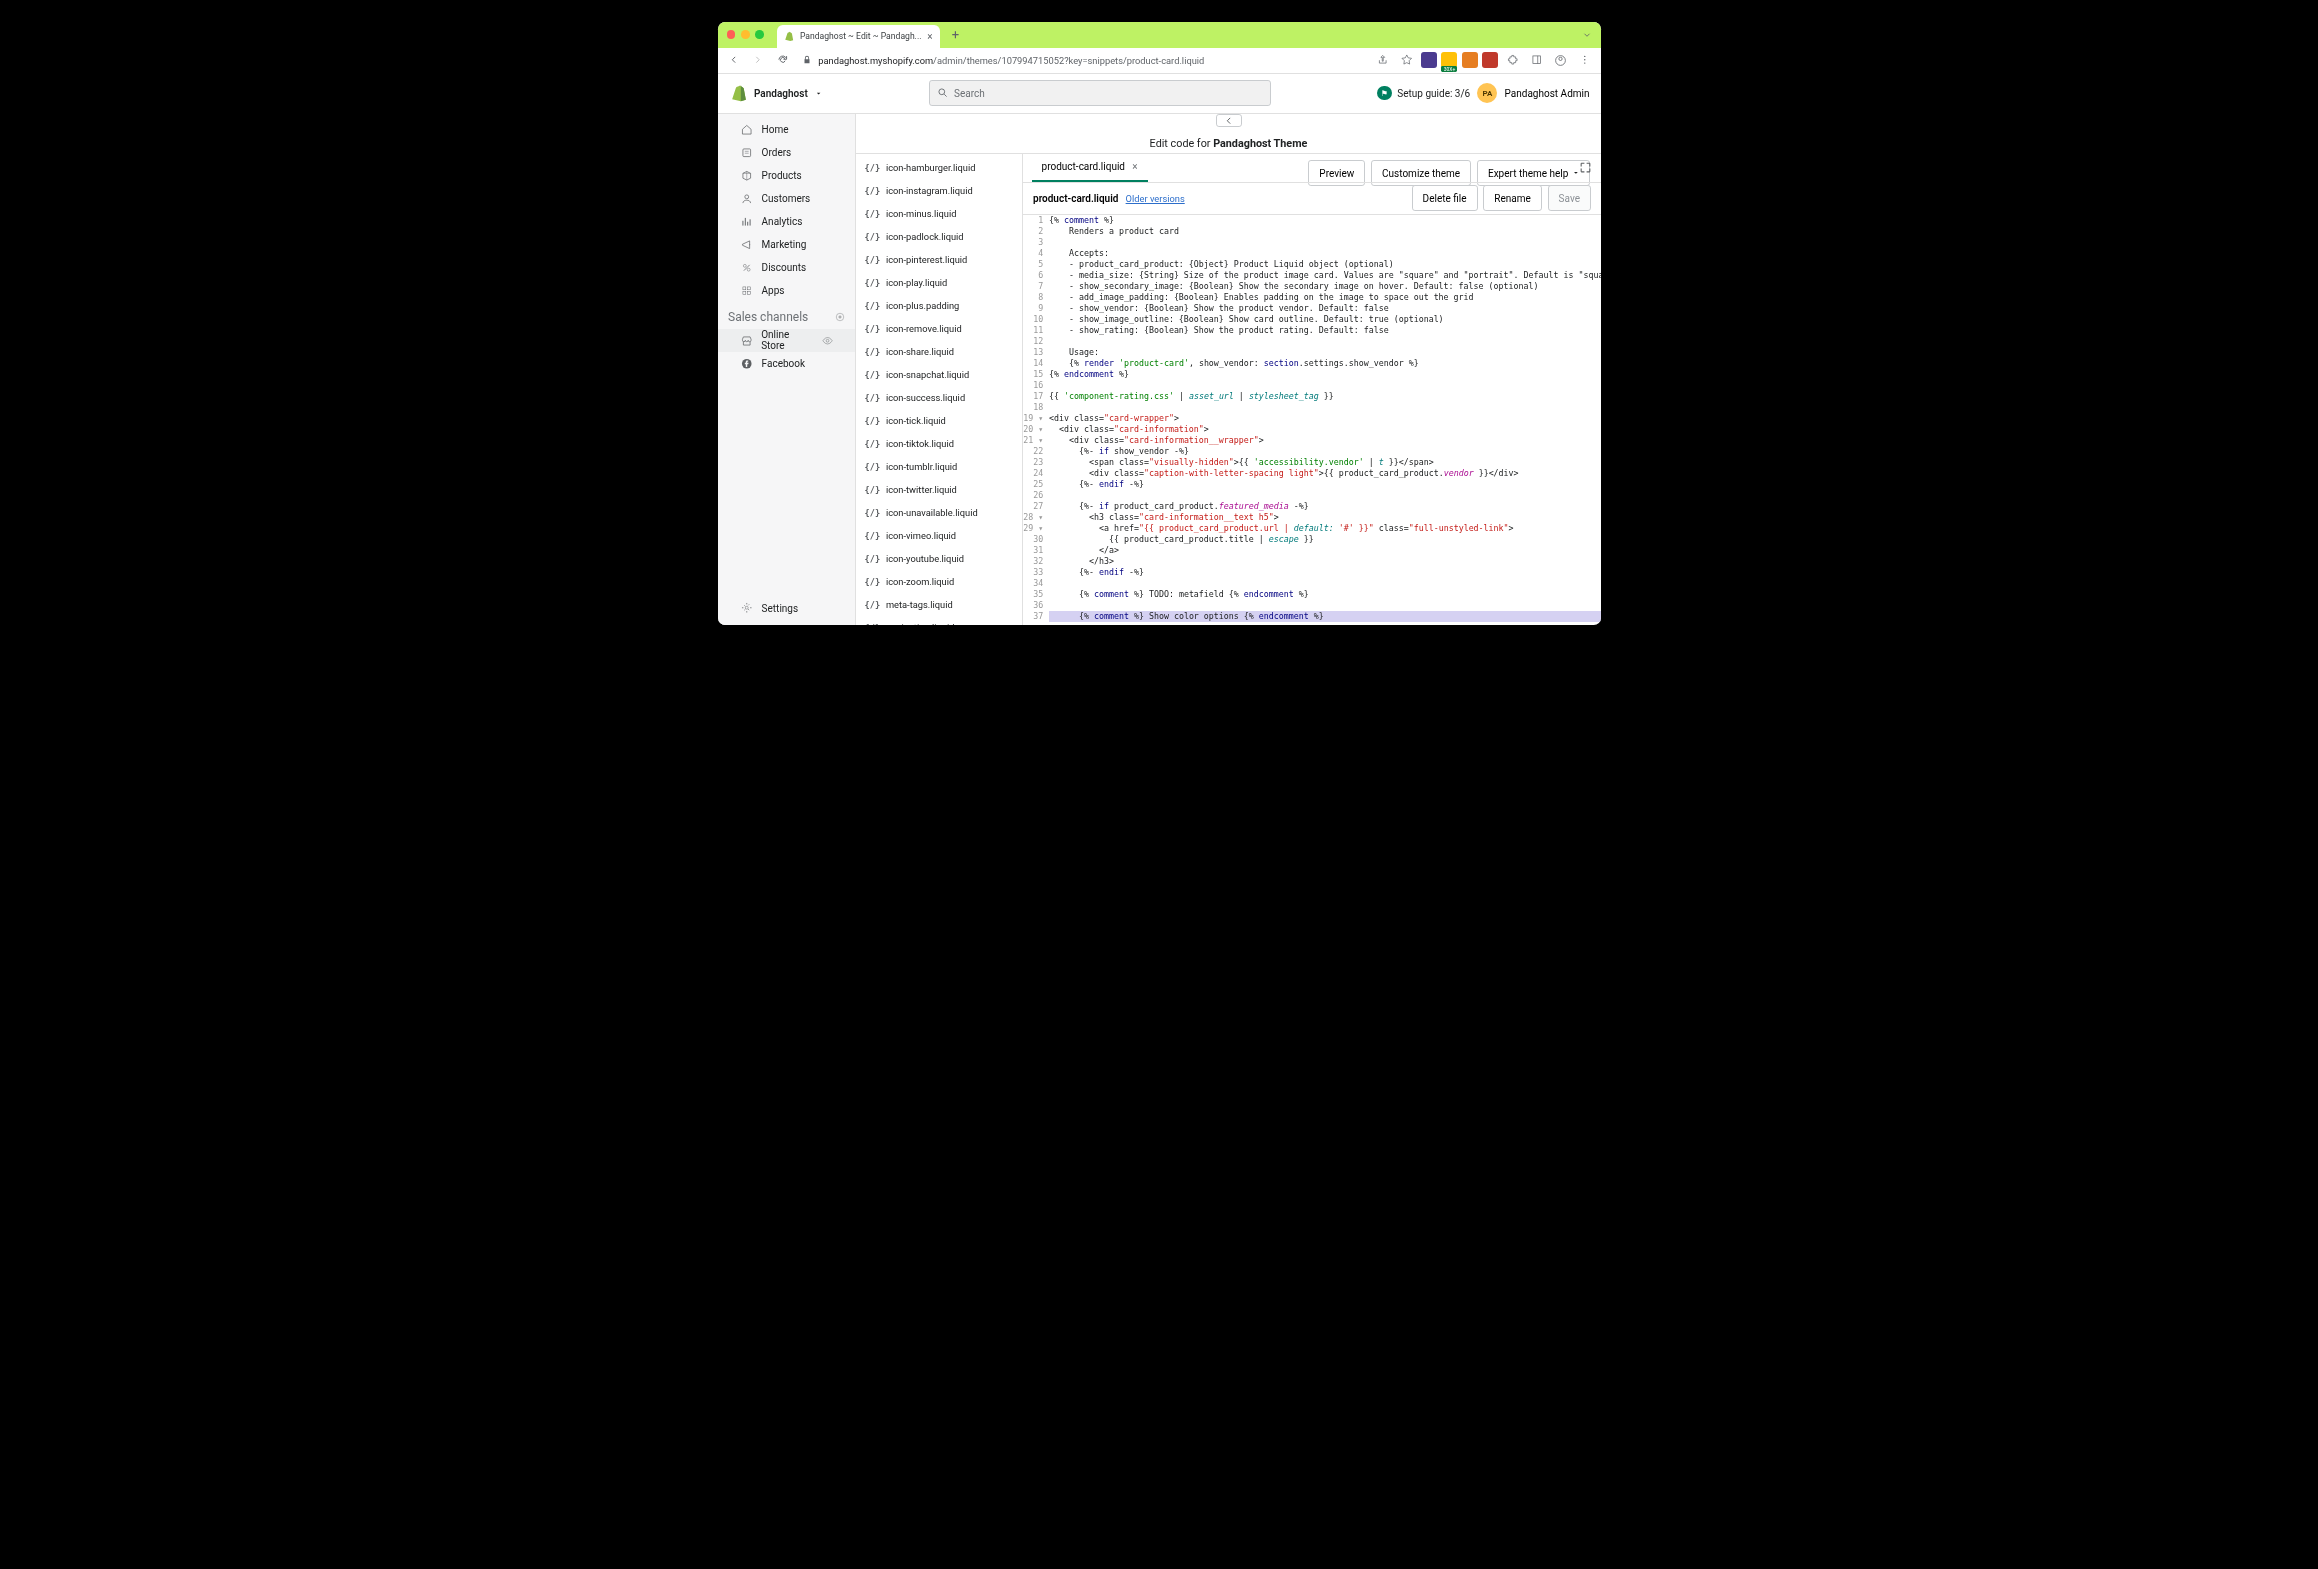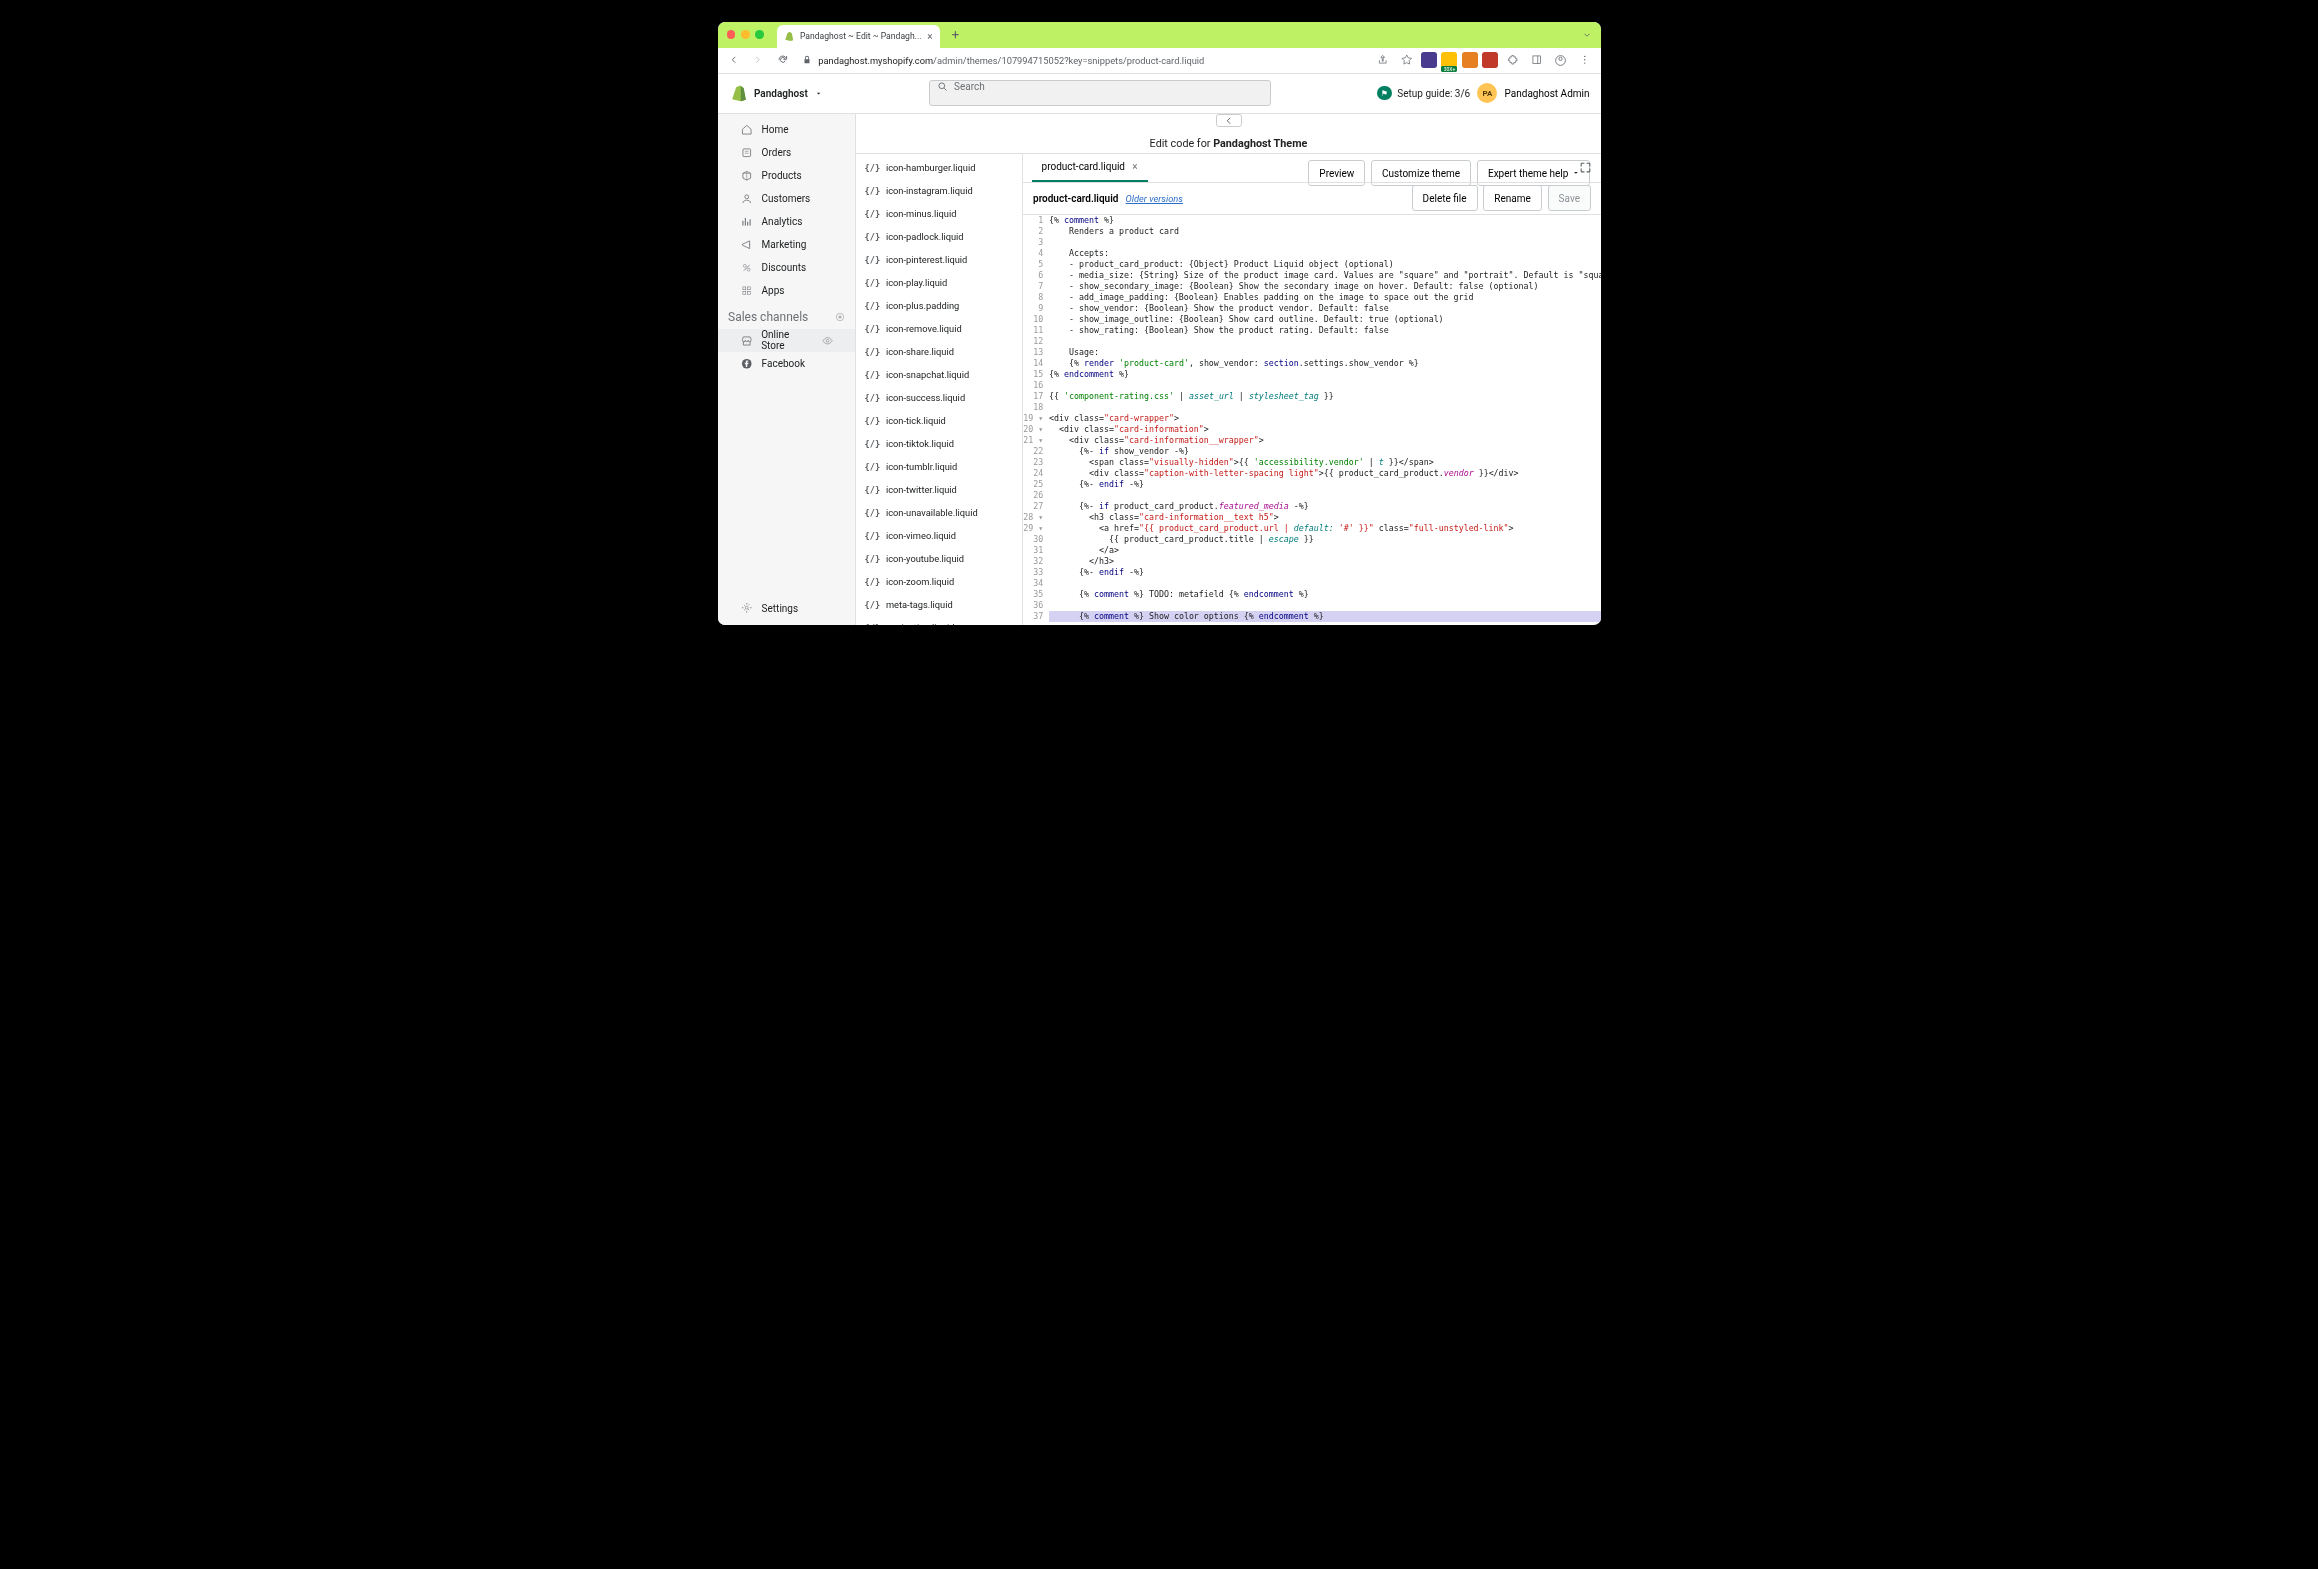--- a/index.html
+++ b/index.html
@@ -24,21 +24,21 @@
 .url .host { color: #202124; }
 .url .path { color: #5f6368; }
 .ext-icons { display: flex; gap: 4.3px; align-items: center; }
 .exti { width: 16px; height: 16px; border-radius: 2.9px; display: flex; align-items: center; justify-content: center; font-size: 8px; }
 
 
 .shop-hdr { height: 40px; border-bottom: 0.7px solid #e0e0e0; display: flex; align-items: center; padding: 0 11.5px; gap: 7.2px; }
 .shop-logo { width: 17.3px; height: 17.3px; }
 .store-name { font-weight: 600; font-size: 10px; color: #202223; }
 .search-wrap { flex: 1; display: flex; justify-content: center; }
-.search { width: 342px; height: 26px; background: #f1f1f1; border: 0.7px solid #c9cccf; border-radius: 2.9px; display: flex; align-items: flex-start; padding: 0 7.2px; gap: 5.8px; color: #6d7175; font-size: 10px; }
+.search { width: 342px; height: 26px; background: #f1f1f1; border: 0.7px solid #c9cccf; border-radius: 2.9px; display: flex; align-items: center; padding: 0 7.2px; gap: 5.8px; color: #6d7175; font-size: 10px; }
 .setup-guide { display: flex; align-items: center; gap: 5.8px; font-size: 10px; color: #202223; }
 .flag-icon { width: 14.4px; height: 14.4px; background: #008060; border-radius: 50%; display:flex; align-items:center; justify-content:center; color:#fff; font-size:8px; }
 .avatar { width: 20px; height: 20px; border-radius: 50%; background: #ffc453; display: flex; align-items: center; justify-content: center; font-size: 8px; font-weight: 600; color: #4a3500; }
 
 
 .main { flex: 1; display: flex; overflow: hidden; }
 .sidebar { width: 138px; background: #f6f6f7; border-right: 0.7px solid #e0e0e0; display: flex; flex-direction: column; }
 .nav-item { height: 23px; display: flex; align-items: center; padding: 0 22px; gap: 8.6px; font-size: 10px; color: #202223; cursor: pointer; }
 .nav-item.sub { padding-left: 29px; font-size: 9.3px; }
 .nav-item.active { background: #edeeef; color: #008060; font-weight: 600; border-left: 2.2px solid #008060; padding-left: 27px; }
@@ -60,21 +60,21 @@
 .file-item { height: 23px; display: flex; align-items: center; padding: 0 8.6px; gap: 5.8px; font-size: 9.3px; color: #202223; cursor: pointer; white-space: nowrap; overflow: hidden; }
 .file-item .fi-icon { color: #5c5f62; font-family: monospace; font-size: 8.6px; font-weight: 600; flex-shrink: 0; }
 
 .code-area { flex: 1; display: flex; flex-direction: column; overflow: hidden; }
 .file-tabs { height: 29px; border-bottom: 0.7px solid #e0e0e0; display: flex; align-items: center; padding: 0 8.6px; }
 .file-tab { height: 29px; display: flex; align-items: center; padding: 0 10px; gap: 7.2px; font-size: 10px; border-bottom: 2.2px solid #008060; }
 .file-tab .close { color: #6d7175; }
 .fullscreen { margin-left: auto; }
 .file-toolbar { height: 32px; display: flex; align-items: center; padding: 0 10px; gap: 7.2px; border-bottom: 0.7px solid #e0e0e0; }
 .file-name { font-weight: 600; font-size: 10px; }
-.older-link { font-size: 9.3px; color: #2c6ecb; text-decoration: underline; cursor: pointer; font-style: italic; }
+.older-link { font-size: 9.3px; color: #2c6ecb; text-decoration: underline; cursor: pointer; }
 .toolbar-actions { margin-left: auto; display: flex; gap: 5.8px; }
 .btn.disabled { color: #8c9196; background: #fafbfb; }
 
 .code-pane { flex: 1; display: flex; overflow: auto; font-family: "Menlo", "Monaco", "Consolas", monospace; font-size: 8.3px; line-height: 11px; }
 .gutter { width: 26px; text-align: right; padding-right: 5.8px; color: #999; user-select: none; background: #fff; flex-shrink: 0; }
 .code-lines { flex: 1; white-space: pre; padding-right: 14.4px; color: #202223; }
 .code-line { min-height: 11px; }
 .code-line.hl { background: #d5d1f2; }
 .c-red { color: #c41a16; }
 .c-green { color: #008000; }

